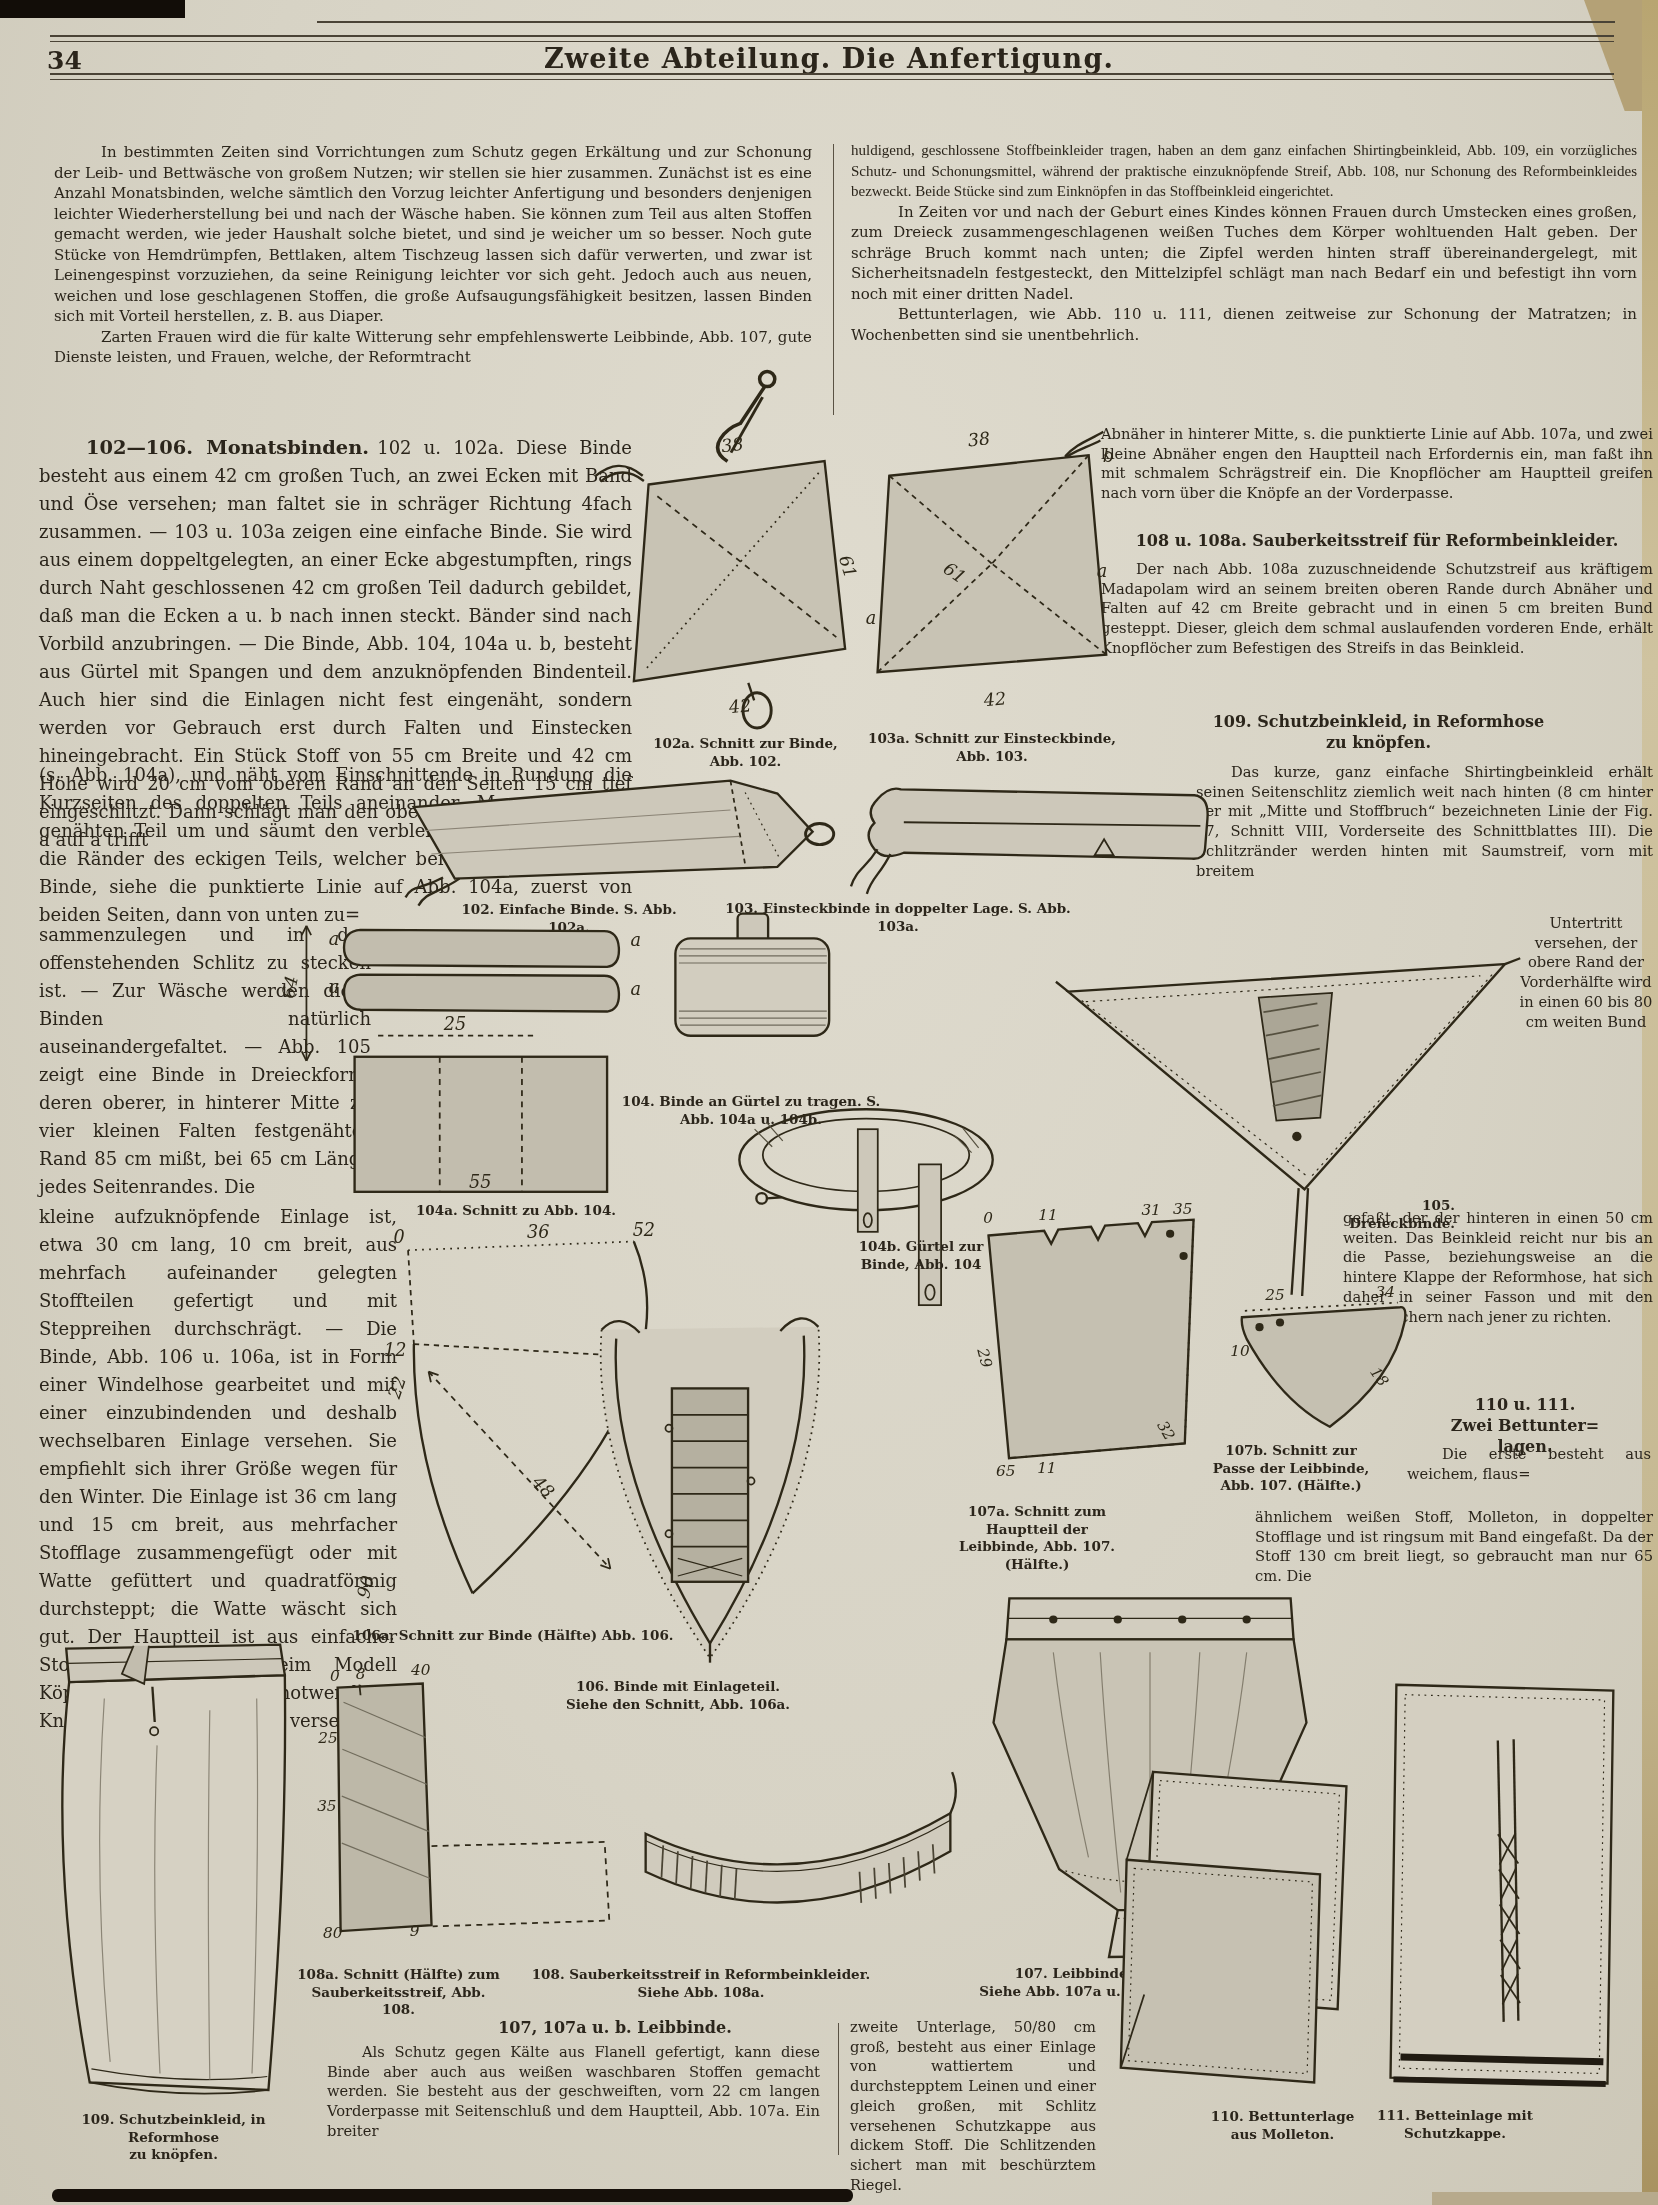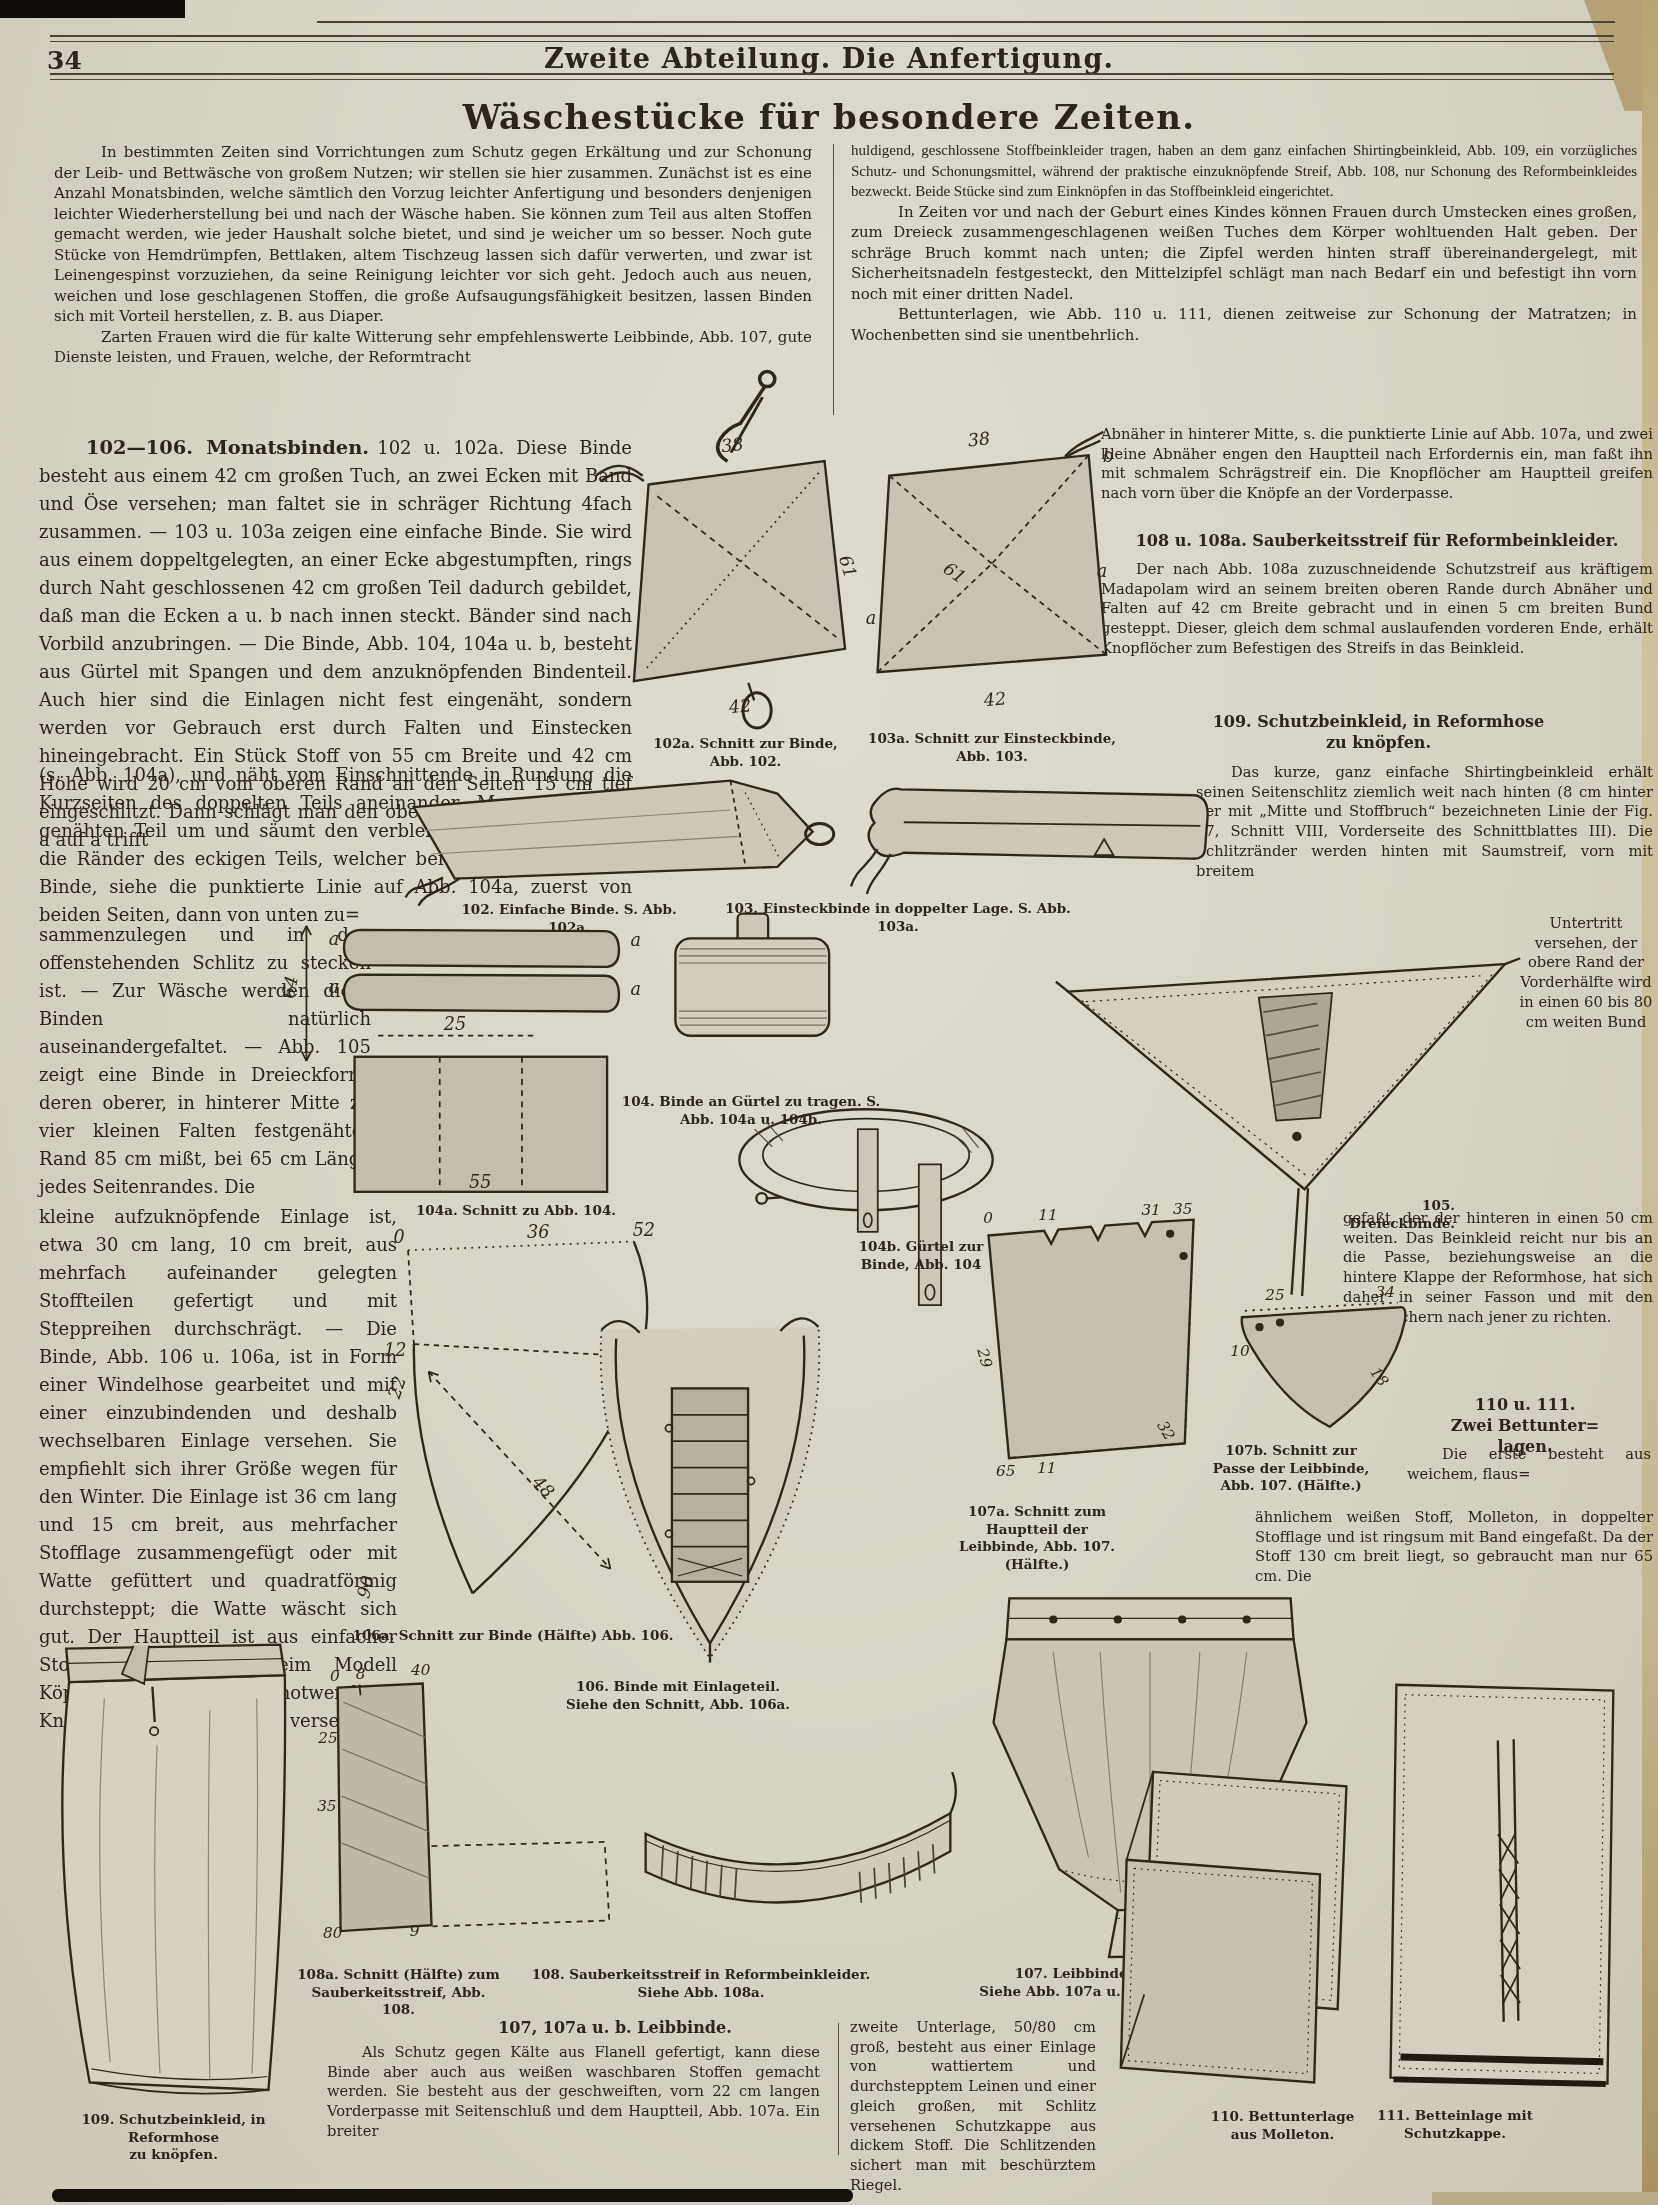--- a/index.html
+++ b/index.html
@@ -42,21 +42,20 @@
   <div class="bottom-bar"></div>
   <div class="br-strip"></div>
 
   <div class="rule" style="left:317px;top:21px;width:1298px;height:1.8px;"></div>
   <div class="rule" style="left:50px;top:35px;width:1564px;height:1.8px;"></div>
   <div class="rule" style="left:50px;top:41px;width:1564px;height:1.2px;"></div>
   <div class="pageno" style="left:47px;top:46px;">34</div>
   <div class="runhead" style="top:43px;">Zweite Abteilung.  Die Anfertigung.</div>
   <div class="rule" style="left:50px;top:73px;width:1564px;height:1.8px;"></div>
   <div class="rule" style="left:50px;top:79px;width:1564px;height:1.2px;"></div>
-  <div class="bigtitle" style="top:97px;">Wäschestücke für besondere Zeiten.</div>
 
   <div class="blk t t-in ind" style="left:54px;top:142px;width:758px;">
     <p>In bestimmten Zeiten sind Vorrichtungen zum Schutz gegen Erkältung und zur Schonung der Leib- und Bettwäsche von großem Nutzen; wir stellen sie hier zusammen. Zunächst ist es eine Anzahl Monatsbinden, welche sämtlich den Vorzug leichter Anfertigung und besonders denjenigen leichter Wiederherstellung bei und nach der Wäsche haben. Sie können zum Teil aus alten Stoffen gemacht werden, wie jeder Haushalt solche bietet, und sind je weicher um so besser. Noch gute Stücke von Hemdrümpfen, Bettlaken, altem Tischzeug lassen sich dafür verwerten, und zwar ist Leinengespinst vorzuziehen, da seine Reinigung leichter vor sich geht. Jedoch auch aus neuen, weichen und lose geschlagenen Stoffen, die große Aufsaugungsfähigkeit besitzen, lassen Binden sich mit Vorteil herstellen, z. B. aus Diaper.</p>
     <p>Zarten Frauen wird die für kalte Witterung sehr empfehlenswerte Leibbinde, Abb. 107, gute Dienste leisten, und Frauen, welche, der Reformtracht</p>
   </div>
   <div class="vrule" style="left:833px;top:144px;height:271px;"></div>
   <div class="blk t t-in ind" style="left:851px;top:140px;width:786px;">
     <p class="noind">huldigend, geschlossene Stoffbeinkleider tragen, haben an dem ganz einfachen Shirtingbeinkleid, Abb. 109, ein vorzügliches Schutz- und Schonungsmittel, während der praktische einzuknöpfende Streif, Abb. 108, nur Schonung des Reformbeinkleides bezweckt. Beide Stücke sind zum Einknöpfen in das Stoffbeinkleid eingerichtet.</p>
     <p>In Zeiten vor und nach der Geburt eines Kindes können Frauen durch Umstecken eines großen, zum Dreieck zusammengeschlagenen weißen Tuches dem Körper wohltuenden Halt geben. Der schräge Bruch kommt nach unten; die Zipfel werden hinten straff übereinandergelegt, mit Sicherheitsnadeln festgesteckt, den Mittelzipfel schlägt man nach Bedarf ein und befestigt ihn vorn noch mit einer dritten Nadel.</p>
     <p>Bettunterlagen, wie Abb. 110 u. 111, dienen zeitweise zur Schonung der Matratzen; in Wochenbetten sind sie unentbehrlich.</p>

